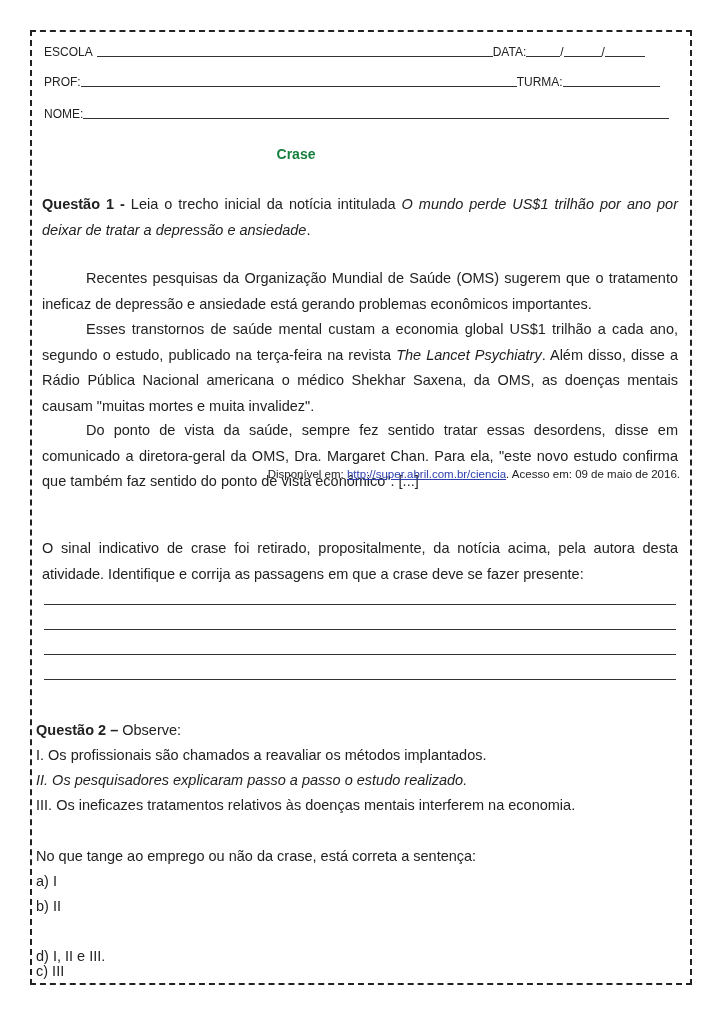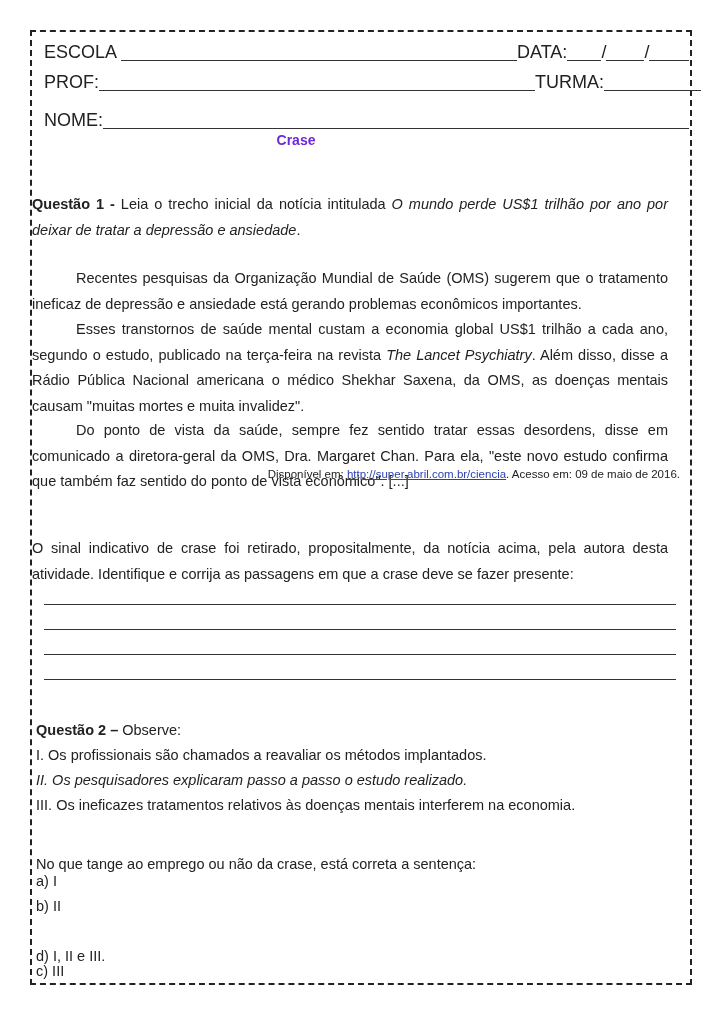--- a/index.html
+++ b/index.html
@@ -6,30 +6,30 @@
     body {
       width: 724px; height: 1024px; position: relative; overflow: hidden;
       font-family: "Liberation Sans", sans-serif; color: #1a1a1a;
     }
     .frame {
       position: absolute; left: 30px; top: 30px; width: 662px; height: 955px;
       border: 2px dashed #222;
       box-sizing: border-box;
     }
     .hdr-line {
-      position: absolute; left: 44px; font-size: 18px; color: #222;
+      position: absolute; left: 44px; font-size: 12px; color: #222;
       display: flex; align-items: flex-end; white-space: nowrap;
     }
     .blank { display: inline-block; border-bottom: 1px solid #333; height: 14px; margin-bottom: 2px; }
     .title {
-      position: absolute; left: 0; width: 592px; top: 132px; text-align: center;
-      font-weight: bold; font-size: 14px; color: #6d28d9;
+      position: absolute; left: 0; width: 592px; top: 146px; text-align: center;
+      font-weight: bold; font-size: 14px; color: #15803d;
     }
     .para {
-      position: absolute; left: 32px; width: 636px; font-size: 14.5px; line-height: 25.5px;
+      position: absolute; left: 42px; width: 636px; font-size: 14.5px; line-height: 25.5px;
       text-align: justify; color: #222;
     }
     .indent { text-indent: 44px; }
     .source {
       position: absolute; right: 44px; top: 468px; font-size: 11.5px; color: #222; white-space: nowrap; padding-left: 8px;
     }
     .source a { color: #2b3fb0; text-decoration: underline; }
     .answer-line { position: absolute; left: 44px; width: 632px; height: 0; border-top: 1.3px solid #333; }
     .q-line { position: absolute; left: 36px; font-size: 14.5px; color: #222; white-space: nowrap; }
     b { font-weight: bold; }
@@ -51,21 +51,21 @@
   <span class="blank" style="width:40px;"></span>
 </div>
 
 <div class="hdr-line" style="top:72px;">
   <span>PROF:</span>
   <span class="blank" style="width:436px;"></span>
   <span>TURMA:</span>
   <span class="blank" style="width:97px;"></span>
 </div>
 
-<div class="hdr-line" style="top:110px;">
+<div class="hdr-line" style="top:104px;">
   <span>NOME:</span>
   <span class="blank" style="width:586px;"></span>
 </div>
 
 <div class="title">Crase</div>
 
 <div class="para" style="top:192px;">
   <b>Questão 1 -</b>
   <span>Leia o trecho inicial da notícia intitulada</span>
   <i>O mundo perde US$1 trilhão por ano por deixar de tratar a depressão e ansiedade</i><span>.</span>
@@ -91,17 +91,17 @@
 <div class="answer-line" style="top:679px;"></div>
 
 <div class="q-line" style="top:722px;">
   <b>Questão 2 –</b>
   <span>Observe:</span>
 </div>
 <div class="q-line" style="top:747px;">I. Os profissionais são chamados a reavaliar os métodos implantados.</div>
 <div class="q-line" style="top:772px;font-style:italic;">II. Os pesquisadores explicaram passo a passo o estudo realizado.</div>
 <div class="q-line" style="top:797px;">III. Os ineficazes tratamentos relativos às doenças mentais interferem na economia.</div>
 
-<div class="q-line" style="top:848px;margin-top:8px;">No que tange ao emprego ou não da crase, está correta a sentença:</div>
+<div class="q-line" style="top:848px;">No que tange ao emprego ou não da crase, está correta a sentença:</div>
 <div class="q-line" style="top:873px;">a) I</div>
 <div class="q-line" style="top:898px;text-align:center;">b) II</div>
 <div class="q-line" style="top:923px;margin-top:40px;">c) III</div>
 <div class="q-line" style="top:948px;">d) I, II e III.</div>
 
 </body></html>

